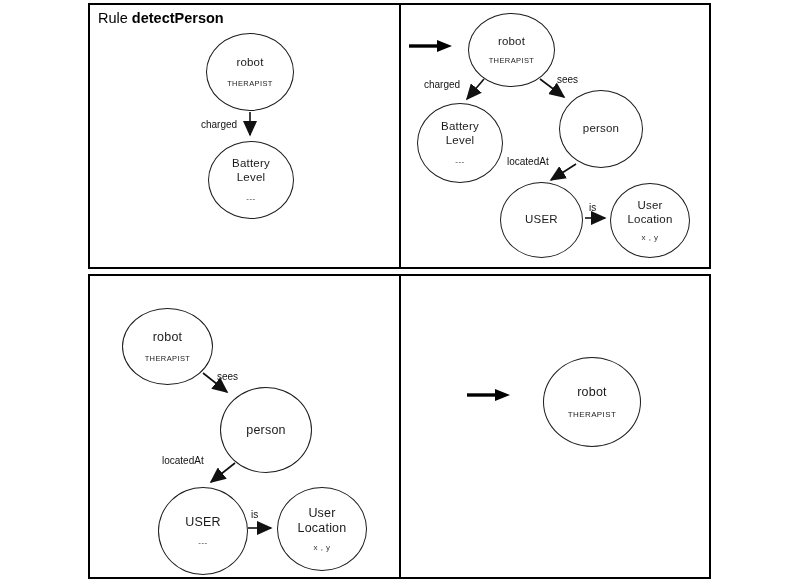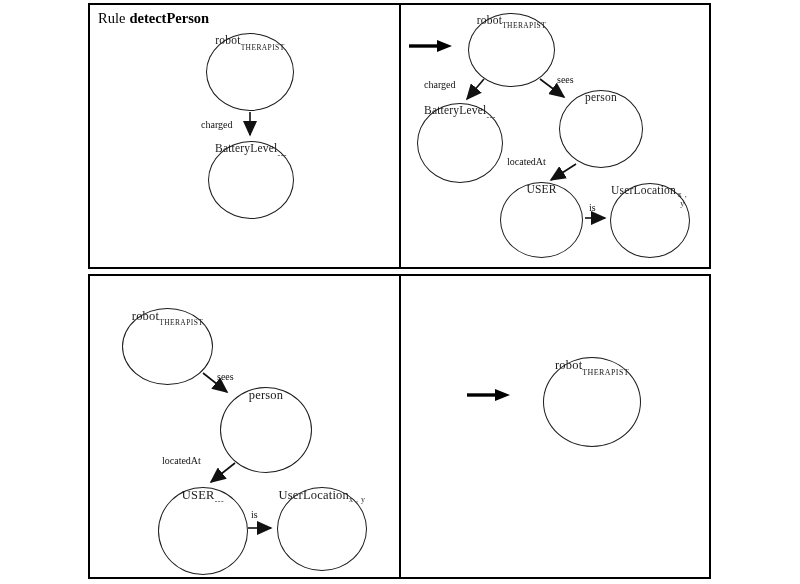--- a/index.html
+++ b/index.html
@@ -1,28 +1,28 @@
 <!DOCTYPE html>
 <html><head>
 <meta charset="utf-8">
 <style>
   html, body { margin:0; padding:0; background:#ffffff; }
   .page {
     position:relative; width:800px; height:584px; background:#ffffff;
-    font-family:Liberation Serif, serif; color:#1a1a1a; overflow:hidden;
+    font-family:Liberation Sans, sans-serif; color:#1a1a1a; overflow:hidden;
   }
   .rulebox { position:absolute; border:2px solid #000000; background:#ffffff; box-sizing:border-box; }
   .vdiv { position:absolute; top:0; bottom:0; width:2px; background:#000000; }
   svg.overlay { position:absolute; left:0; top:0; pointer-events:none; }
   .rtitle { position:absolute; font-size:14.5px; color:#000000; white-space:nowrap; }
   .rtitle .pfx { font-weight:400; margin-right:4px; }
   .rtitle .rname { font-weight:700; }
   .node {
     position:absolute; border:1.6px solid #1c1c1c; border-radius:50%; background:#ffffff;
-    display:flex; flex-direction:row; justify-content:center;
+    display:flex; flex-direction:column; justify-content:center;
     text-align:center; box-sizing:border-box;
   }
   .nname { font-size:11.5px; line-height:1.18; letter-spacing:0.2px; color:#1a1a1a; }
   .big .nname { font-size:12.5px; }
   .ntype { font-size:7.5px; margin-top:9px; letter-spacing:0.4px; color:#222; }
   .nattr { font-size:8px; margin-top:9px; letter-spacing:0.5px; color:#333; }
   .elabel { position:absolute; font-size:10px; color:#111; white-space:nowrap; }
 </style>
 </head>
 <body>

